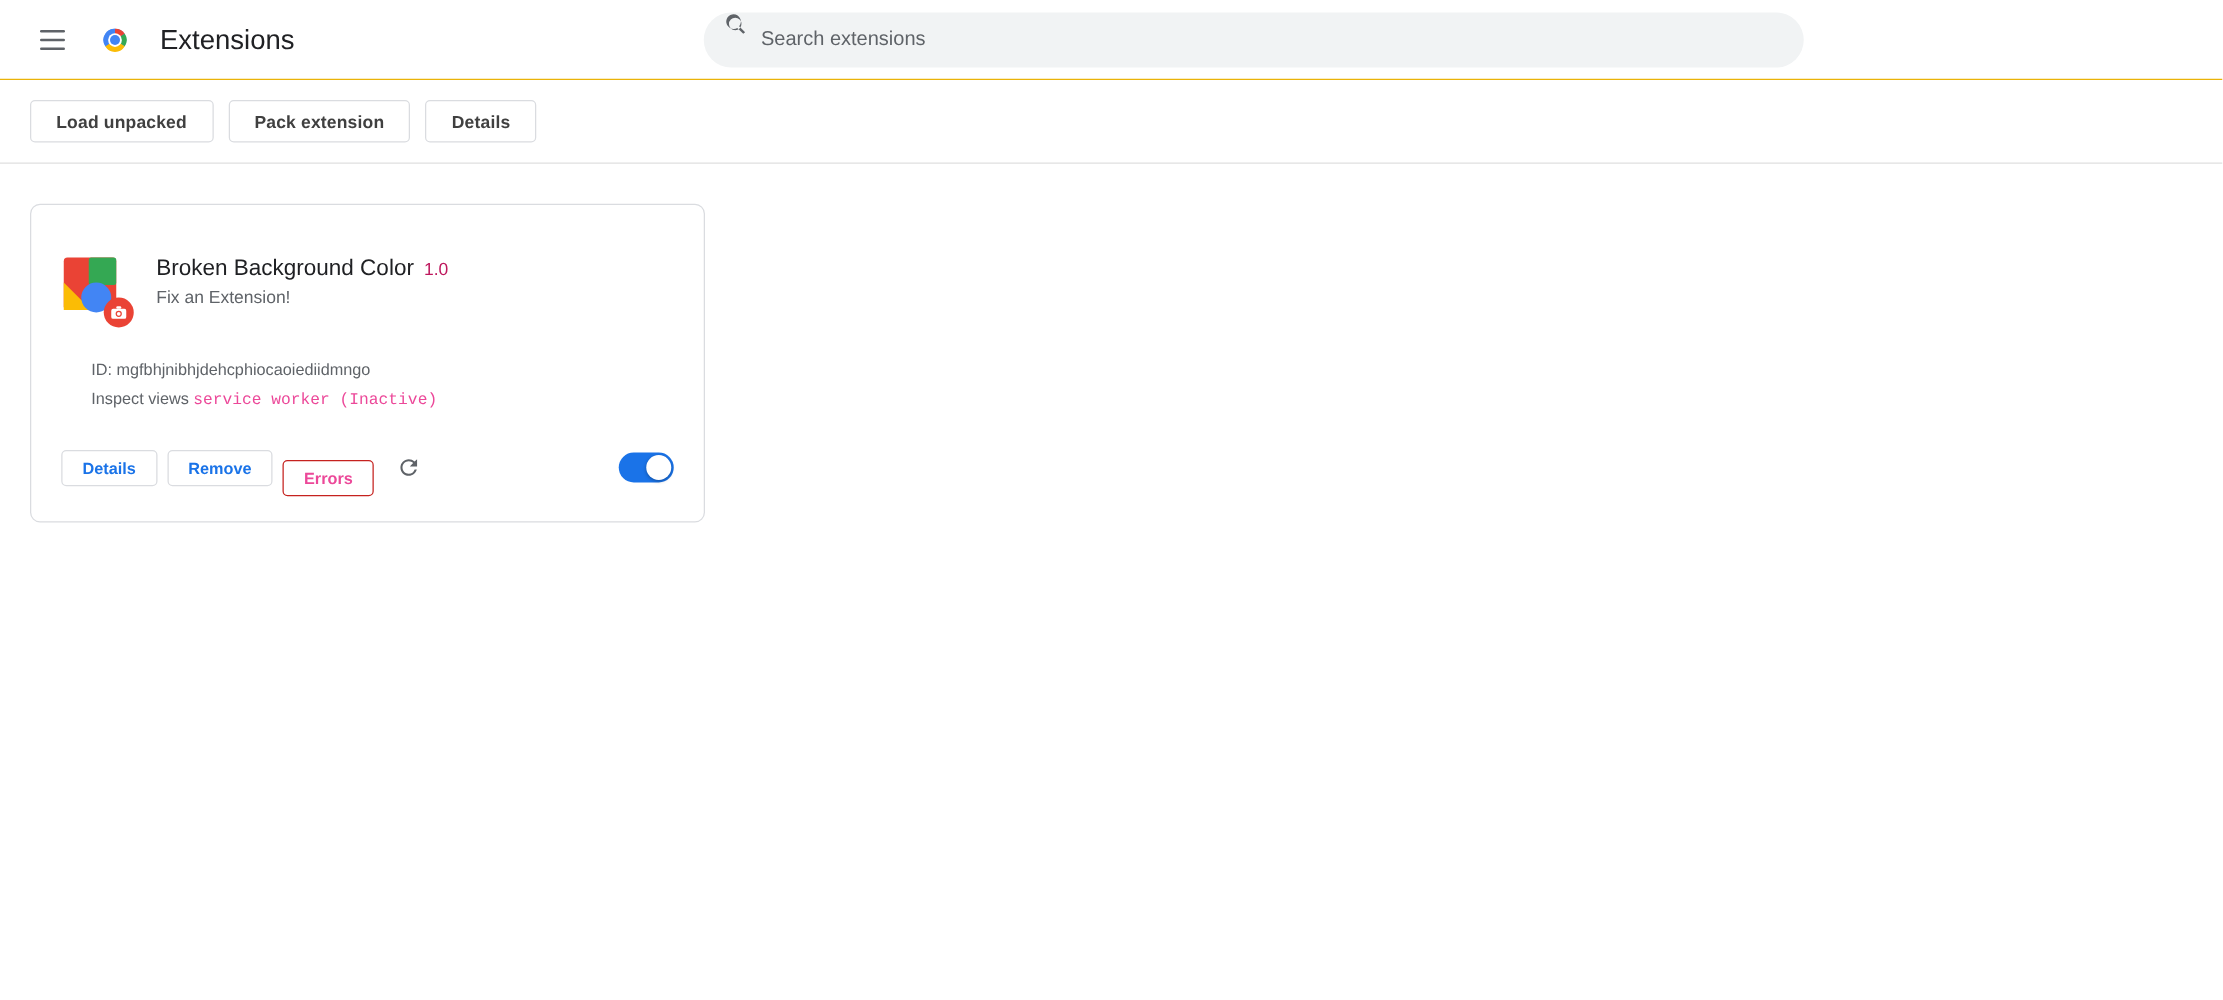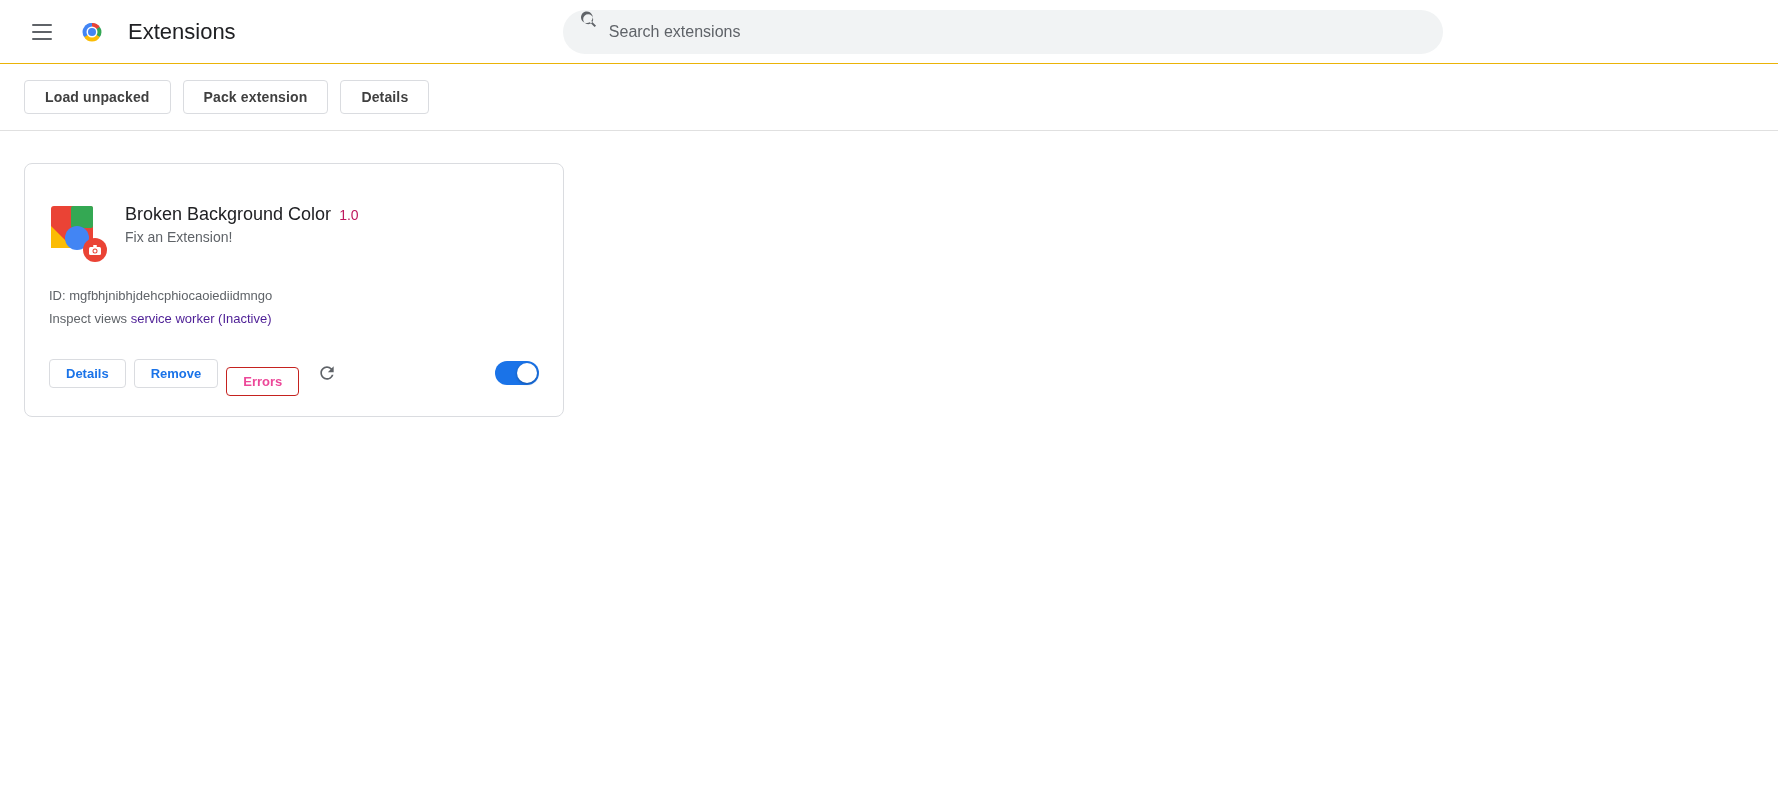--- a/index.html
+++ b/index.html
@@ -151,24 +151,26 @@
       color: #5f6368;
     }
 
     .card-details {
       margin-bottom: 20px;
     }
     .ext-id, .ext-inspect {
       font-size: 13px;
       color: #5f6368;
       line-height: 1.8;
+      margin-left: 24px;
     }
     .ext-inspect a {
-      color: #4c1d95;
+      color: #ec4899;
       text-decoration: none;
+      font-family: Liberation Mono, monospace;
     }
 
     
     .card-footer {
       display: flex;
       align-items: center;
       gap: 8px;
     }
     .card-btn {
       border: 1.5px solid #dadce0;

